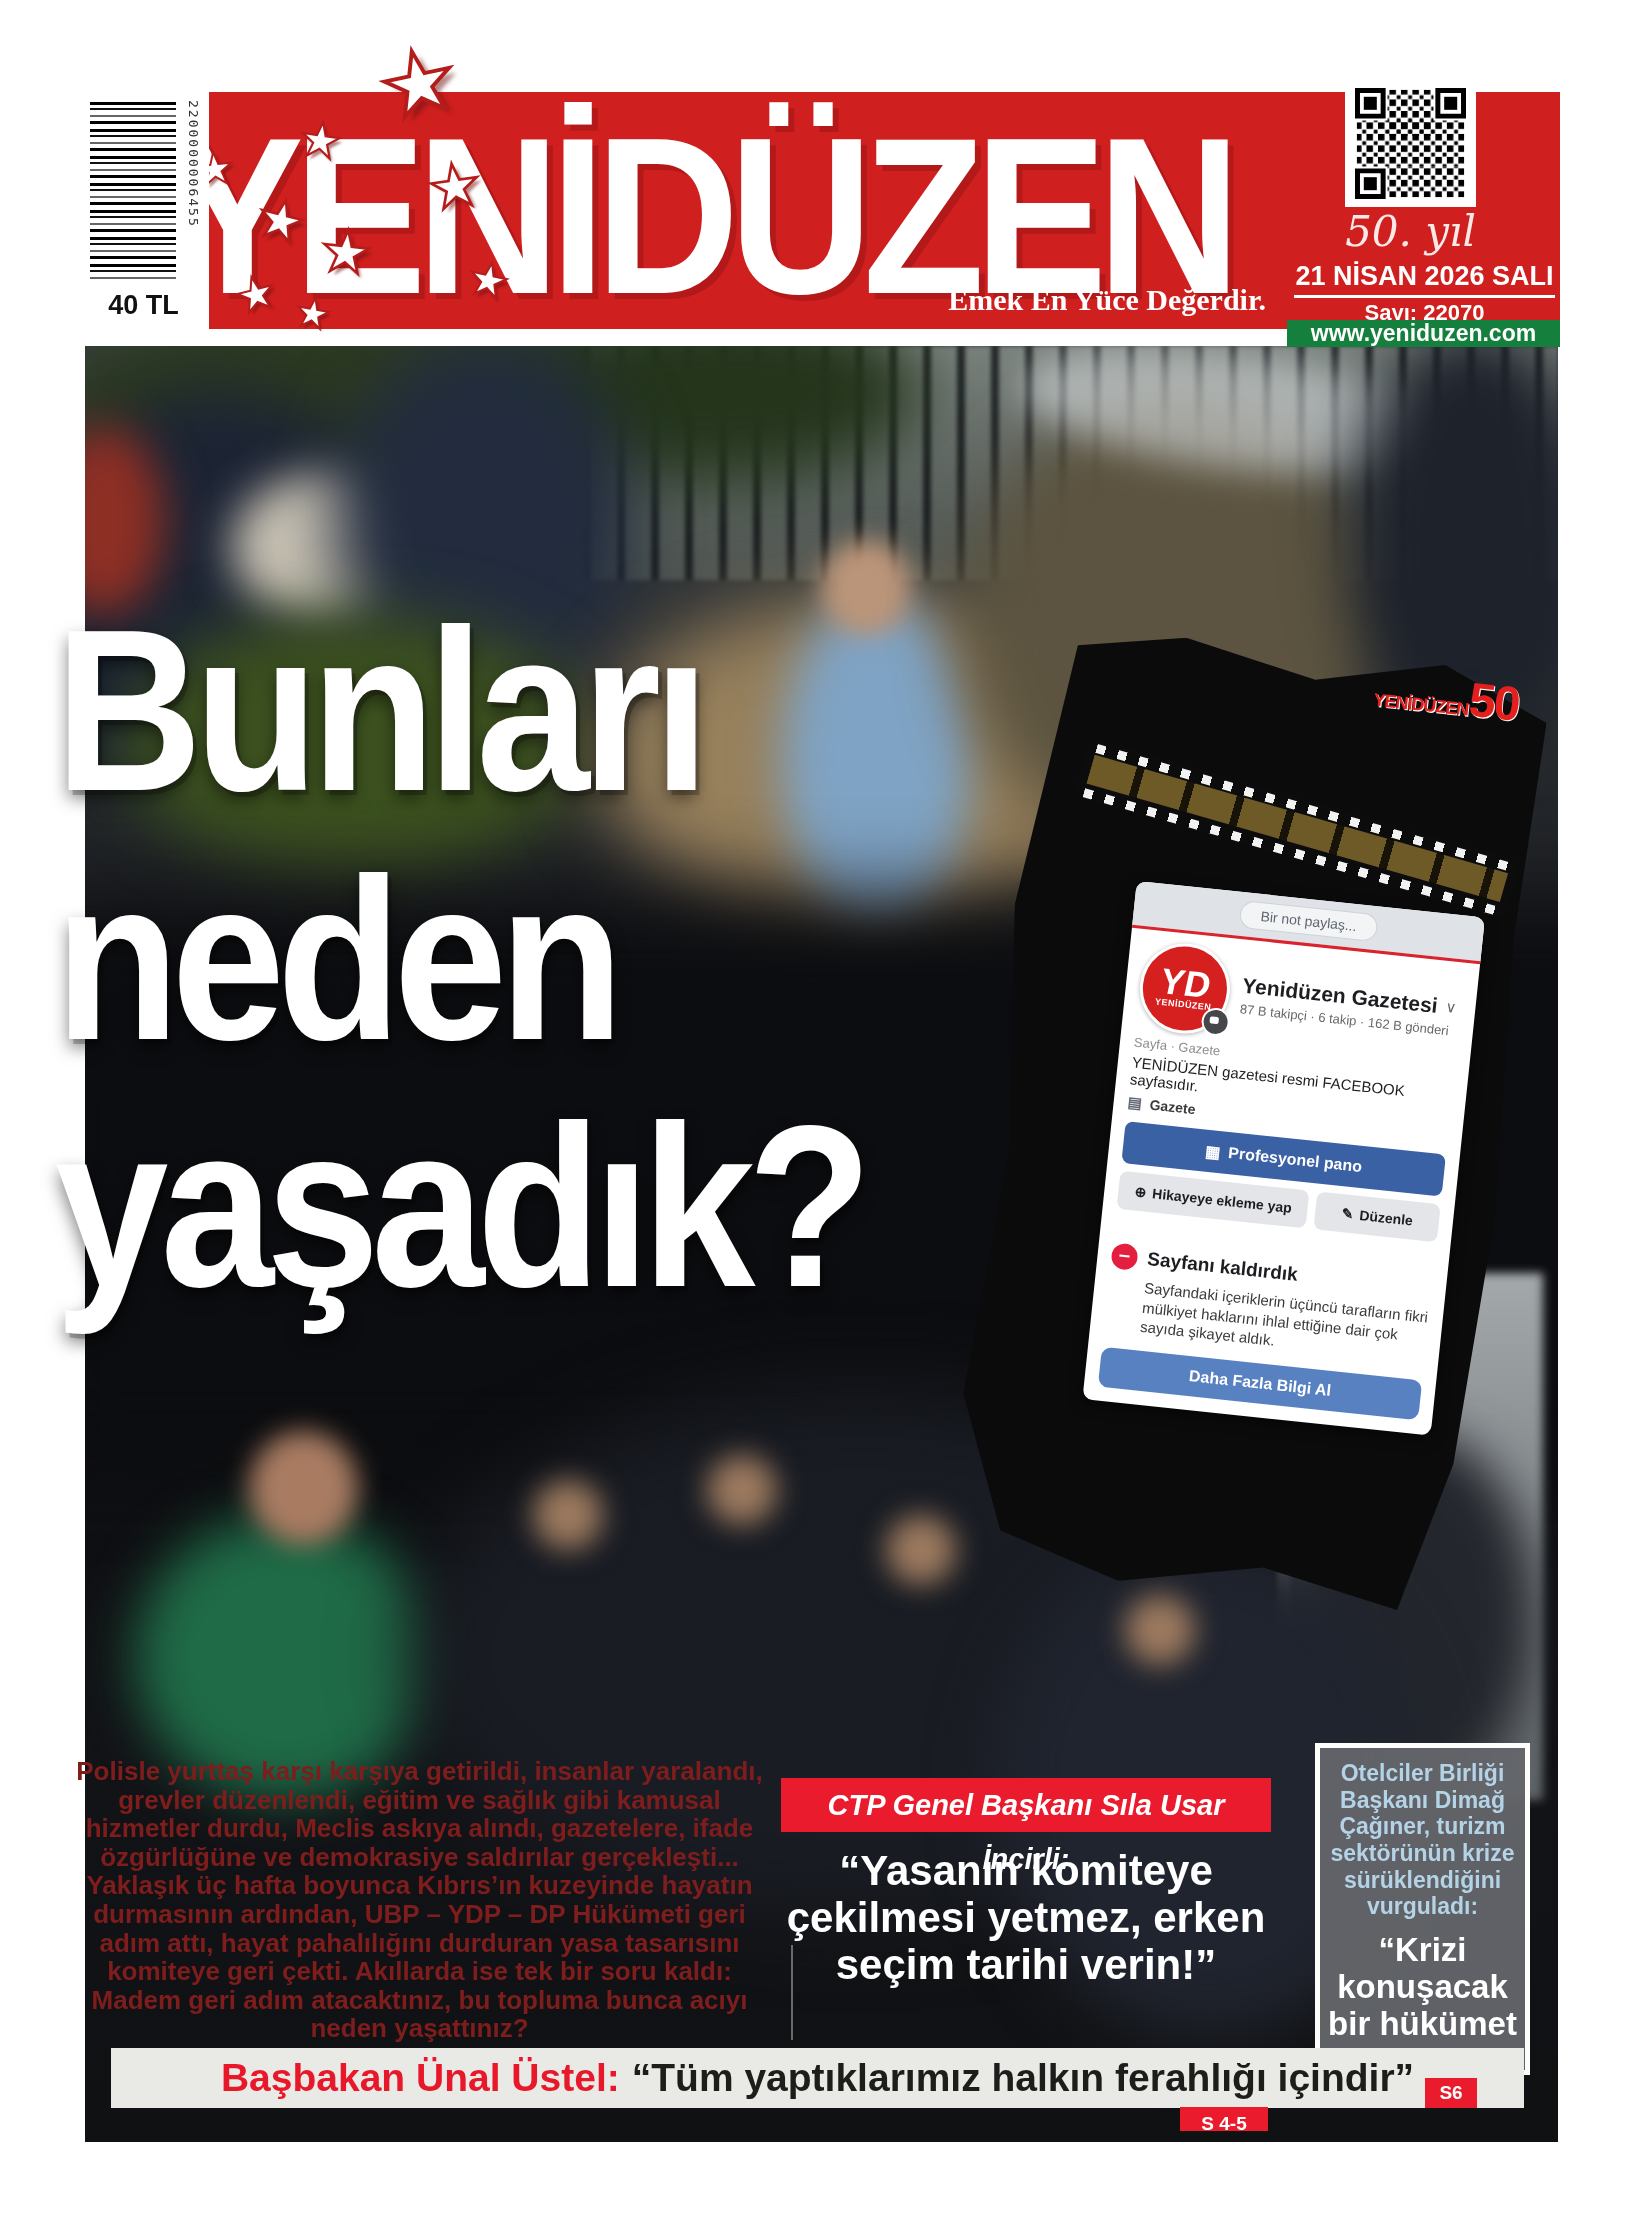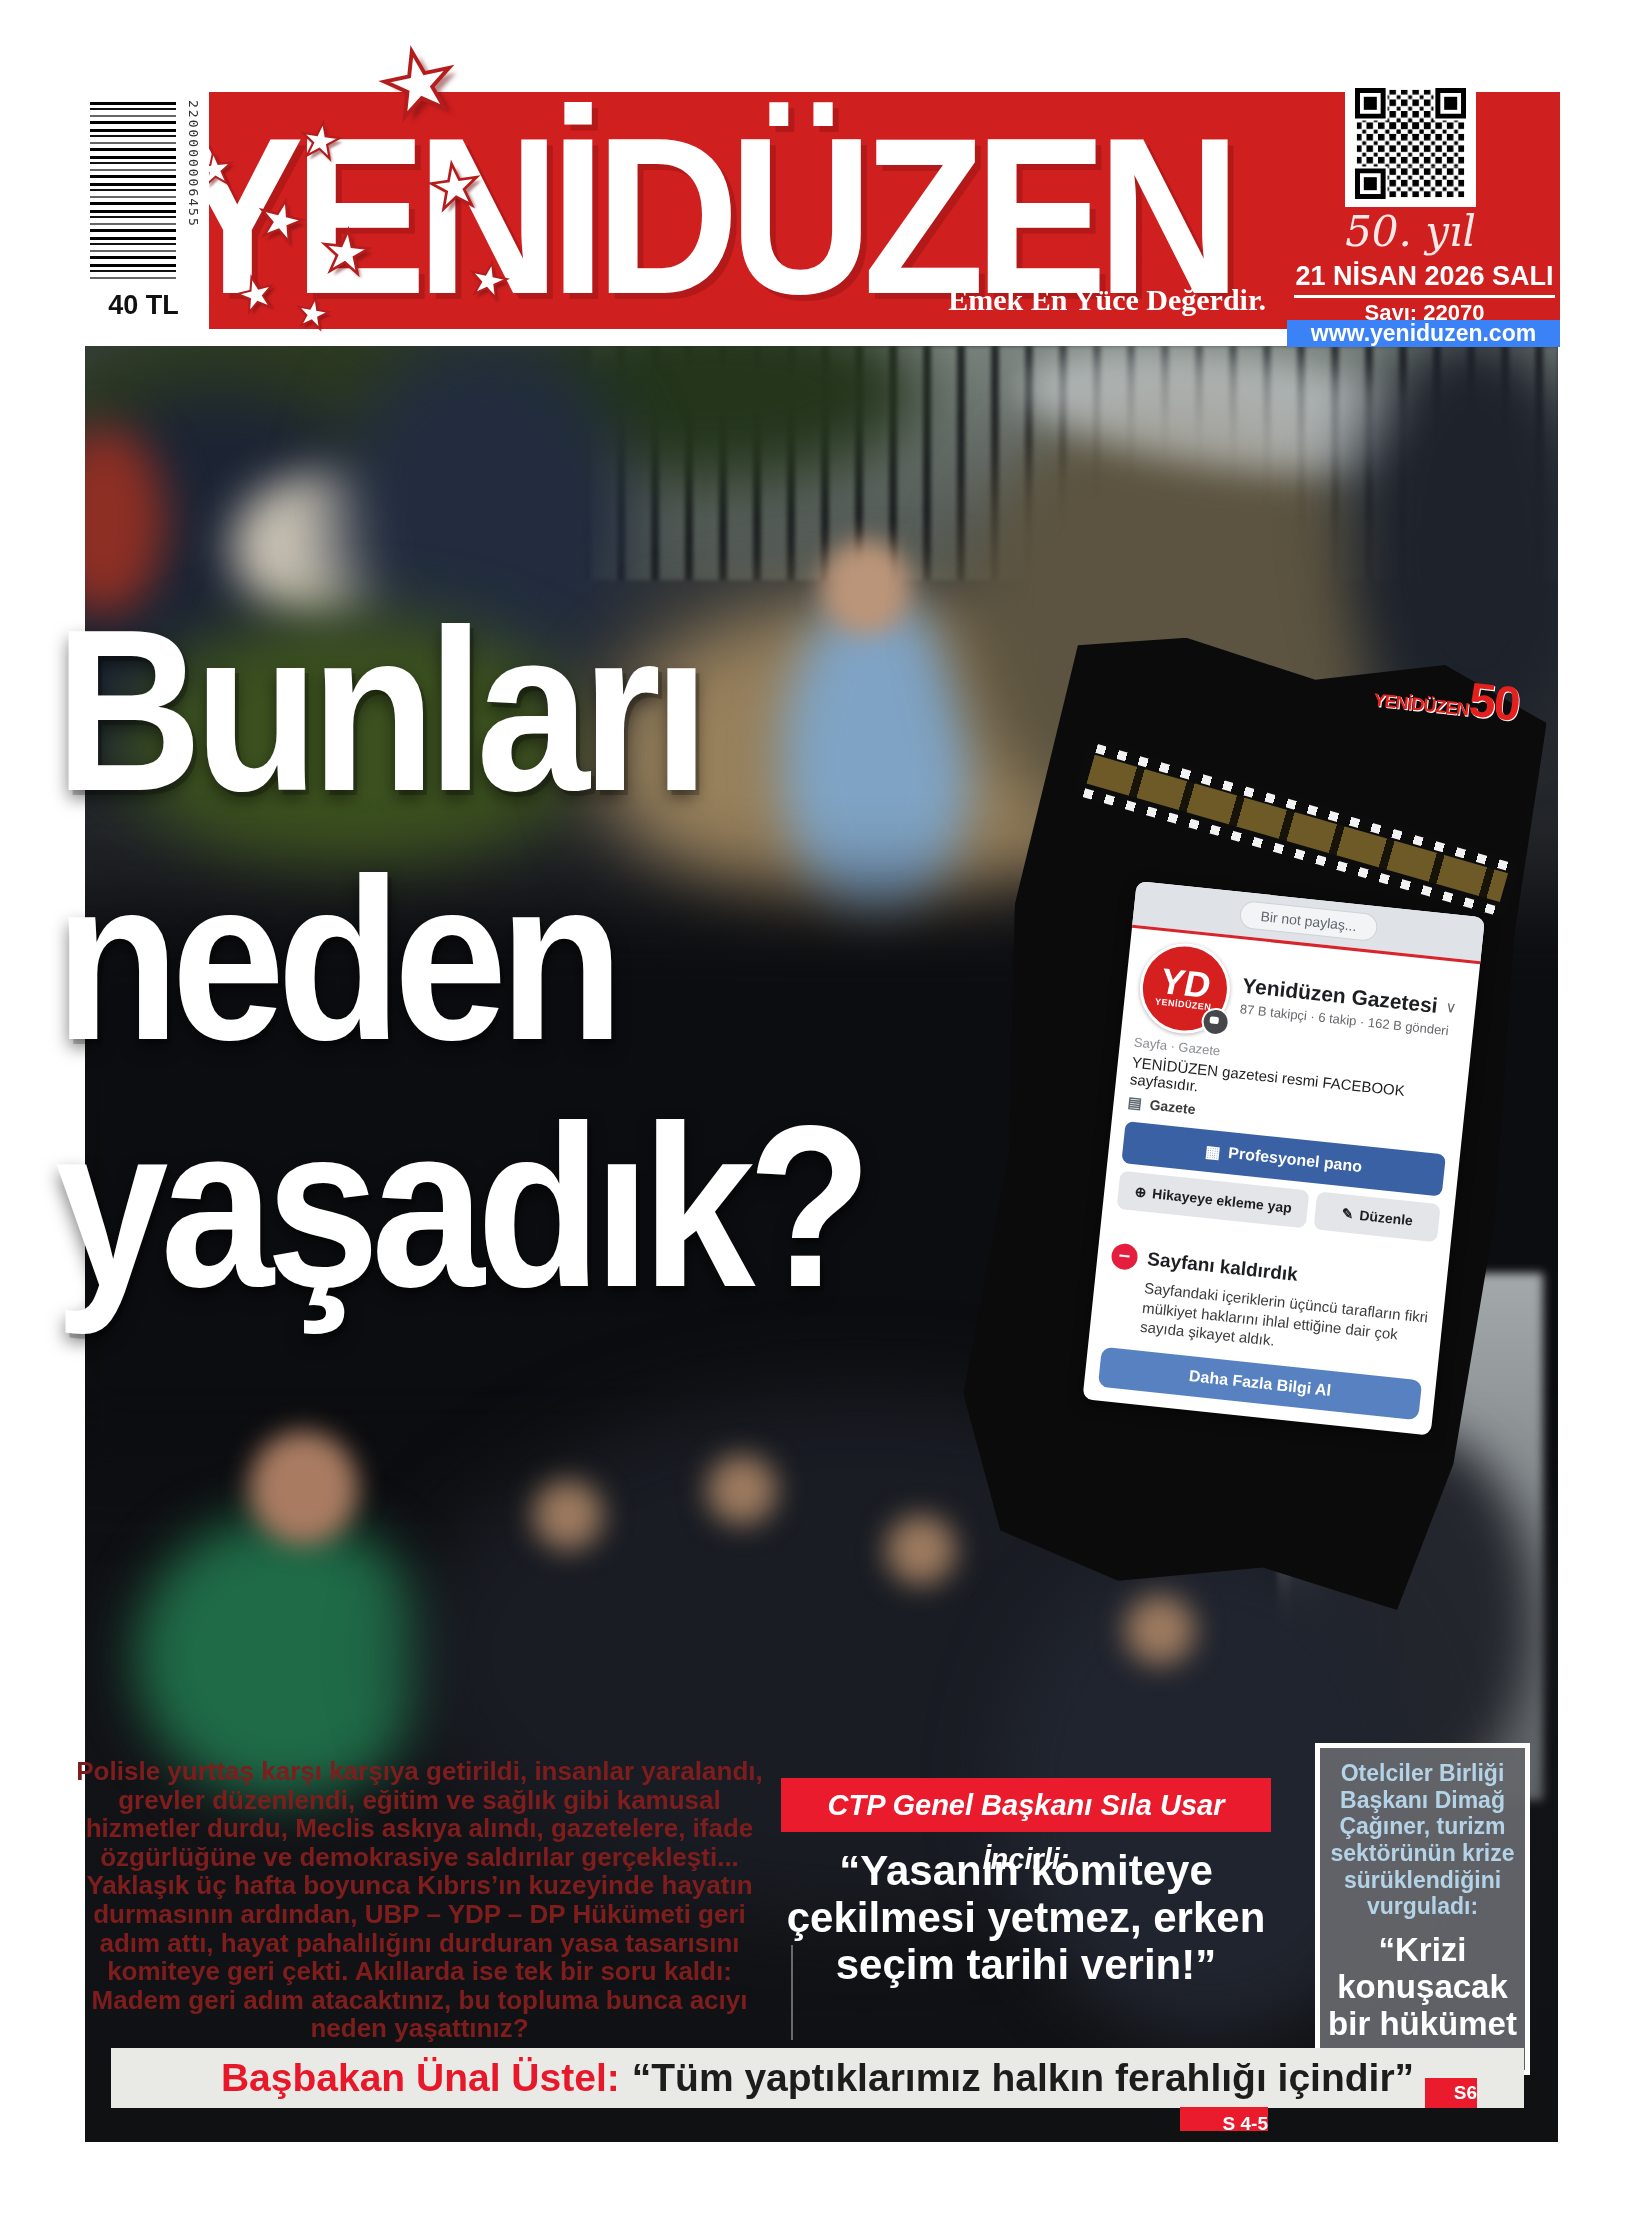--- a/index.html
+++ b/index.html
@@ -25,21 +25,21 @@
   
   .qr-box{position:absolute;left:1345px;top:80px;width:131px;height:127px;background:#fff;z-index:4;
       display:flex;align-items:center;justify-content:center;}
   .anniv{position:absolute;left:1323px;top:207px;width:175px;text-align:center;z-index:4;
       font-family:"DejaVu Serif",serif;font-style:italic;font-size:42px;color:#fbe9e7;}
   .mast-date{position:absolute;left:1292px;top:261px;width:265px;text-align:center;z-index:4;
       font-size:27px;font-weight:bold;color:#fff;}
   .mast-rule{position:absolute;left:1294px;top:295px;width:261px;height:3px;background:#fff;z-index:4;}
   .mast-issue{position:absolute;left:1292px;top:300px;width:265px;text-align:center;z-index:4;
       font-size:22px;font-weight:bold;color:#fff;}
-  .site-bar{position:absolute;left:1287px;top:320px;width:273px;height:27px;background:#3b82f6;z-index:5;
+  .site-bar{position:absolute;left:1287px;top:320px;width:273px;height:27px;background:#15803d;z-index:5;
       color:#fff;font-size:23px;font-weight:bold;text-align:center;line-height:27px;}
   
   .photo-area{position:absolute;left:85px;top:346px;width:1473px;height:1796px;overflow:hidden;z-index:1;
       background:linear-gradient(180deg,#3a4043 0%,#1c1e22 34%,#0b0c0e 52%,#121317 78%,#101113 100%);}
   .b{position:absolute;border-radius:50%;filter:blur(32px);}
   .fence{position:absolute;left:498px;top:0;width:975px;height:234px;filter:blur(2px);
       background:repeating-linear-gradient(90deg,rgba(14,17,20,.8) 0 8px,rgba(0,0,0,0) 8px 34px),
                  linear-gradient(180deg,#79817c,#4c5350);}
   .doorway{position:absolute;left:1199px;top:927px;width:259px;height:527px;filter:blur(5px);
       background:linear-gradient(180deg,#a3a8ab,#5d6266);}
@@ -103,21 +103,21 @@
       color:#7f1d1d;font-size:26px;font-weight:bold;line-height:1.1;}
   .div-v{position:absolute;left:791px;top:1945px;width:2px;height:95px;background:#9a9a9a;opacity:.65;z-index:6;}
   .ctp-kicker{position:absolute;left:781px;top:1778px;width:490px;height:54px;background:#ea1b2d;z-index:6;
       color:#fff;font-weight:bold;font-style:italic;font-size:29px;text-align:center;line-height:54px;}
   .ctp-quote{position:absolute;left:781px;top:1847px;width:490px;z-index:6;text-align:center;
       color:#fff;font-size:42px;font-weight:bold;line-height:1.12;}
   .hotel-box{position:absolute;left:1315px;top:1743px;width:215px;height:332px;z-index:6;box-sizing:border-box;
       background:rgba(100,102,106,.95);border:5px solid #fdfdfb;padding:12px 6px;text-align:center;}
   .hotel-intro{color:#b5d3e7;font-size:23px;font-weight:bold;line-height:1.16;}
   .hotel-quote{color:#fff;font-size:33px;font-weight:bold;line-height:1.12;margin-top:12px;}
-  .tag{position:absolute;background:#ea1b2d;color:#fff;font-weight:bold;text-align:right;z-index:7;}
+  .tag{position:absolute;background:#ea1b2d;color:#fff;font-weight:bold;text-align:center;z-index:7;}
   .tag-s6{left:1425px;top:2078px;width:52px;height:30px;font-size:19px;line-height:30px;}
   .tag-s45{left:1180px;top:2107px;width:88px;height:24px;font-size:19px;line-height:34px;}
   .pm-banner{position:absolute;left:111px;top:2048px;width:1413px;height:60px;background:#e9e9e6;z-index:6;
       display:flex;align-items:center;justify-content:center;gap:12px;font-size:39px;font-weight:bold;white-space:nowrap;}
   .pm-speaker{color:#e8182b;}
   .pm-quote{color:#1d1d1b;}
 </style>
 </head>
 <body>
 

